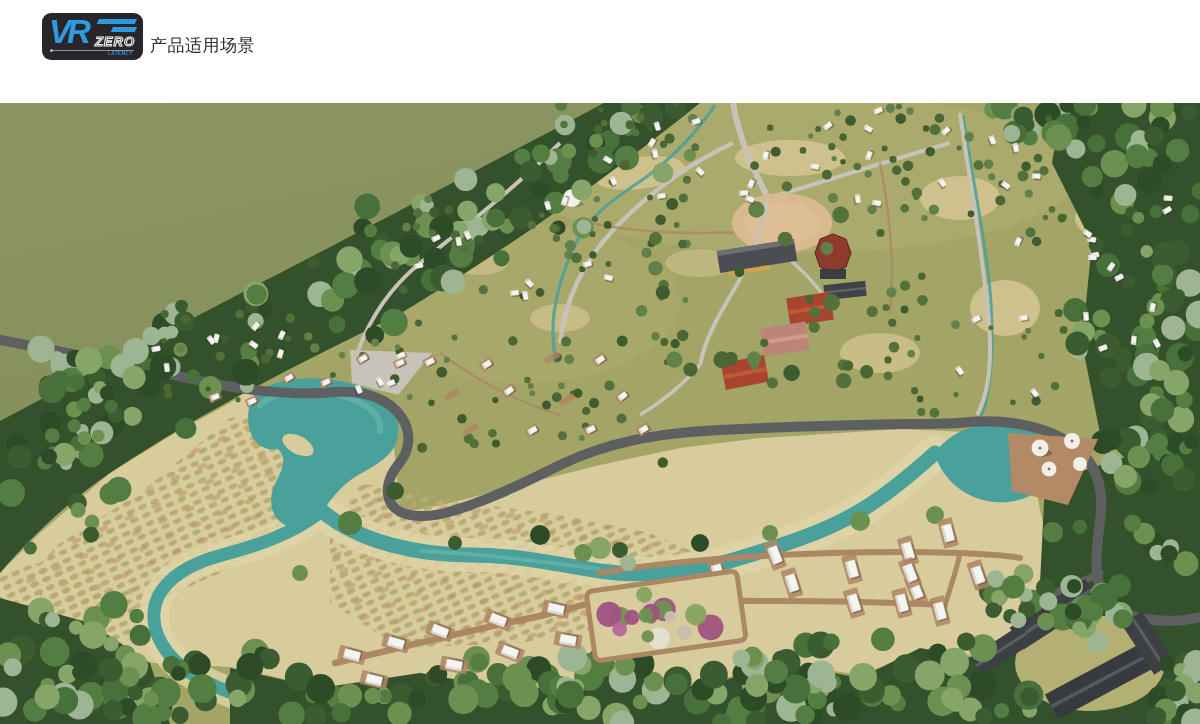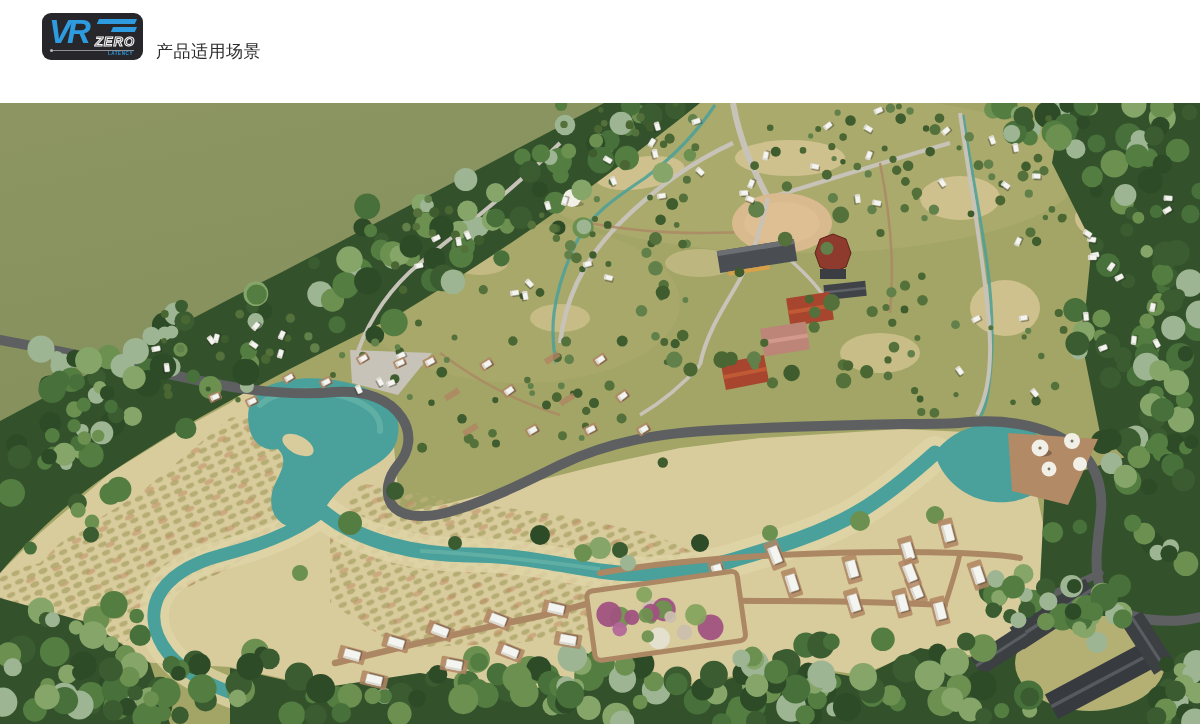--- a/index.html
+++ b/index.html
@@ -19,21 +19,21 @@
   .logo-zero{position:absolute;right:8px;bottom:12px;font-size:13px;font-weight:800;font-style:italic;
              letter-spacing:1px;color:#f5f5f5;line-height:1;}
   @supports ((-webkit-text-stroke:1px #fff)){
     .logo-zero{color:var(--logo-bg);-webkit-text-stroke:1.05px #f5f5f5;}
   }
   .logo-line{position:absolute;left:9px;right:9px;bottom:9px;height:1px;background:#8d9196;}
   .logo-line::before{content:"";position:absolute;left:-1px;top:-1px;width:3px;height:3px;
                      border-radius:50%;background:#b9bcc0;}
   .logo-latency{position:absolute;right:10px;bottom:3.5px;font-size:4.5px;letter-spacing:0.6px;
                 color:var(--logo-blue);font-weight:700;line-height:1;}
-  .title{position:absolute;left:150px;top:34px;margin:6px;font-size:17px;font-weight:500;
+  .title{position:absolute;left:150px;top:34px;margin:0;font-size:17px;font-weight:500;
          color:var(--title-color);letter-spacing:0.5px;}
   
   .scene{position:absolute;left:0;top:103px;width:1200px;height:621px;margin:0;overflow:hidden;}
   .scene svg{display:block;width:100%;height:100%;}
 </style>
 </head>
 <body>
 
 <div class="slide">
 

